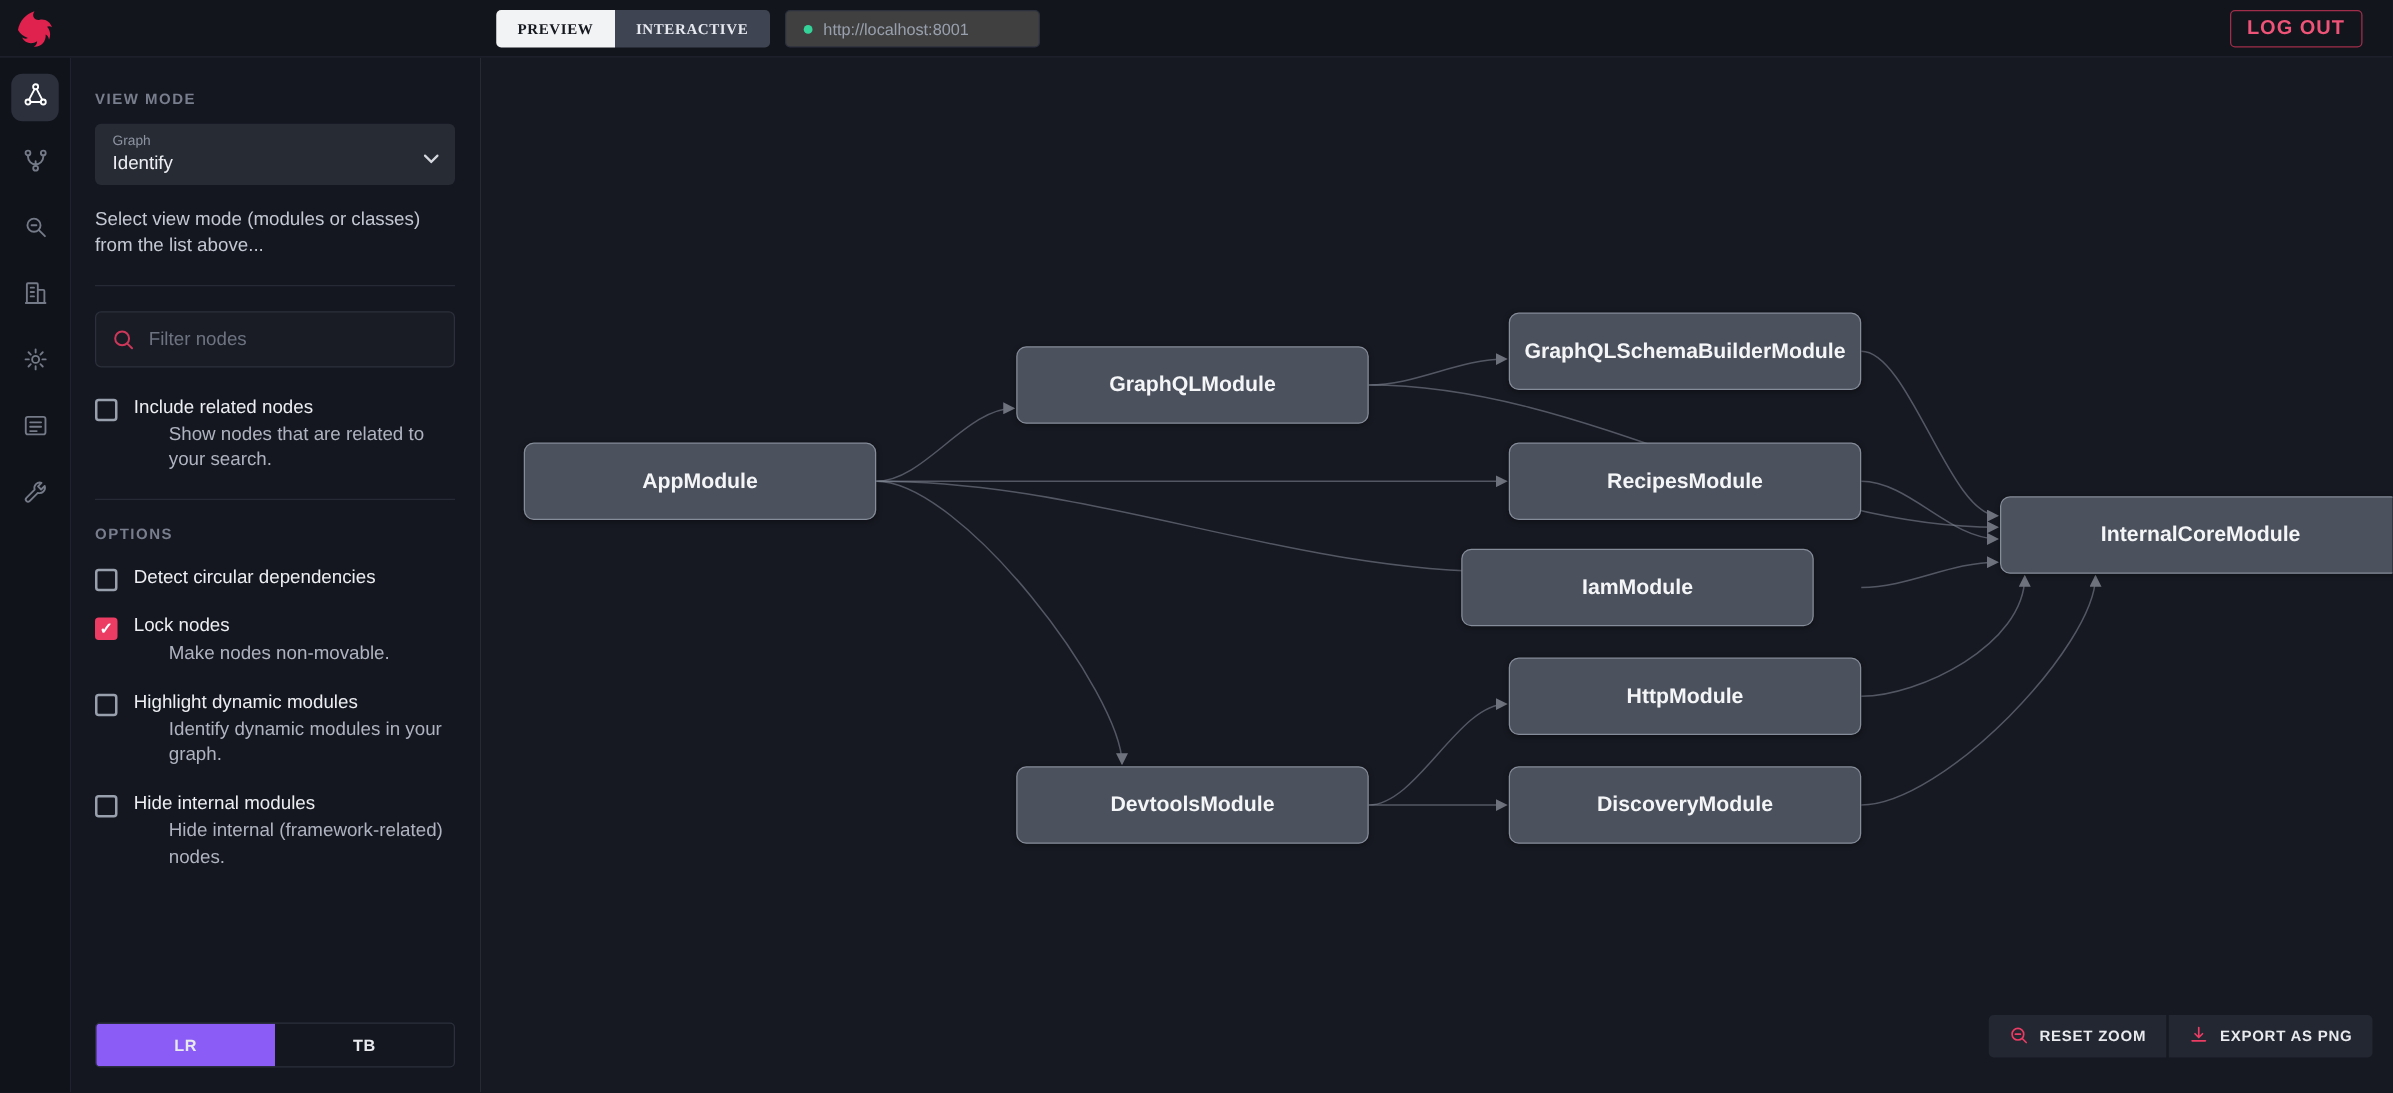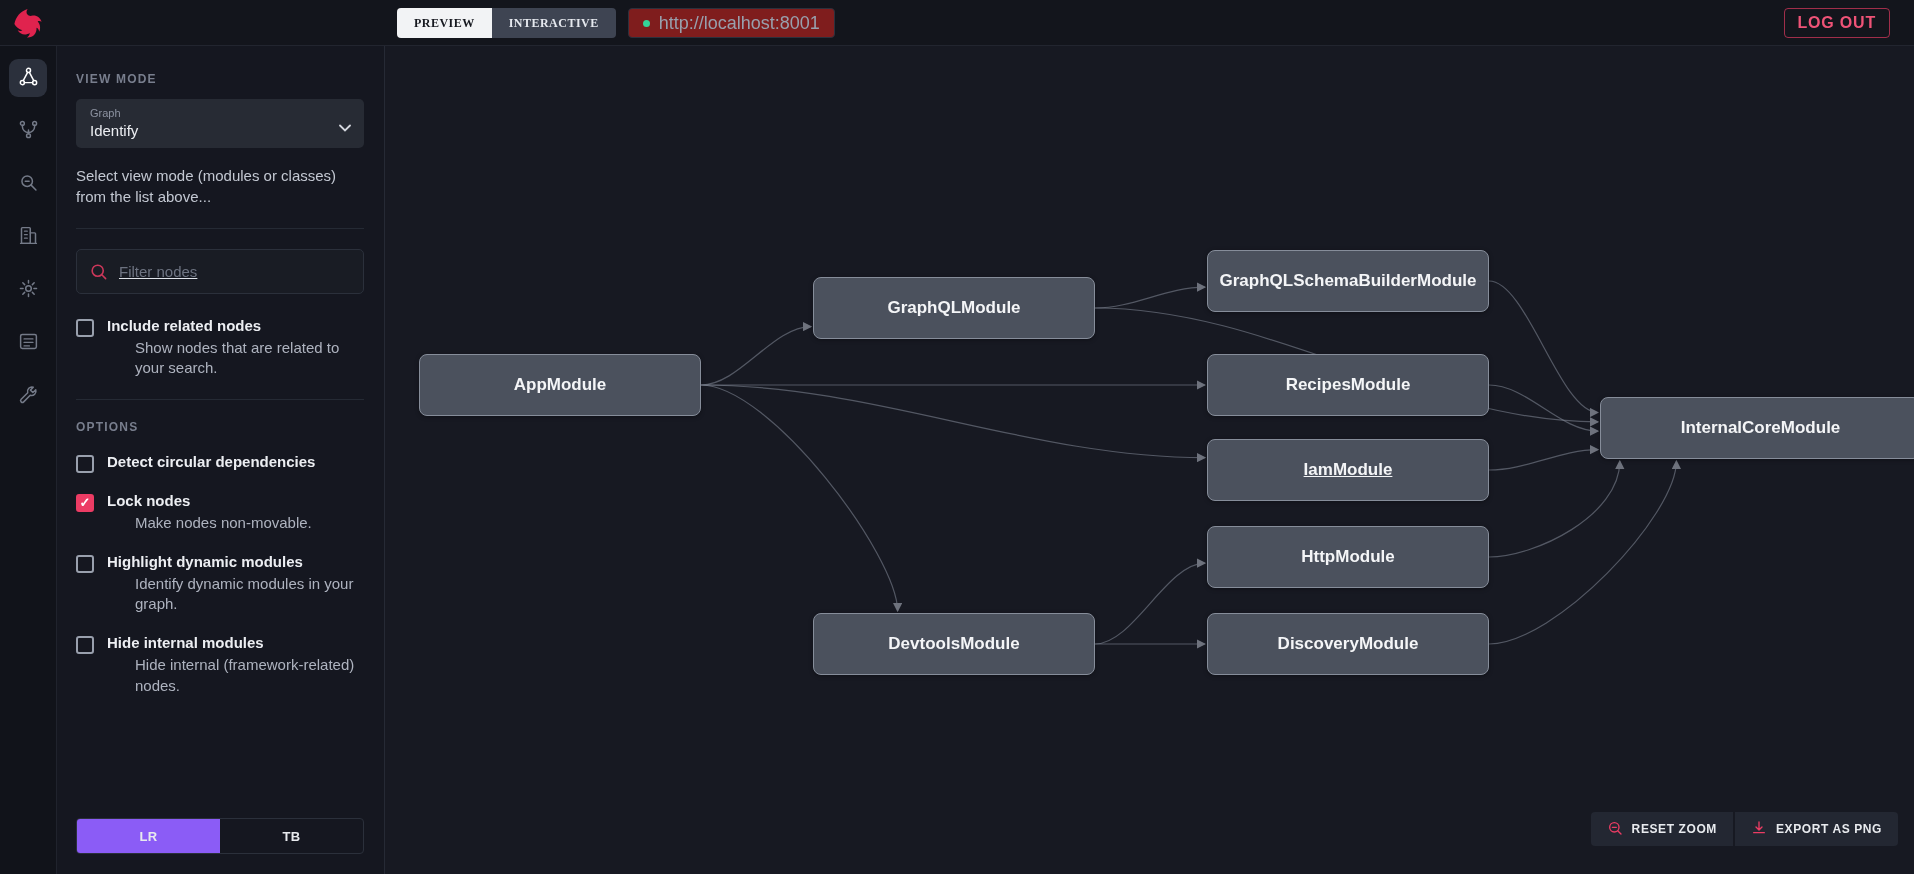--- a/index.html
+++ b/index.html
@@ -13,22 +13,22 @@
   .topbar { position:absolute; top:0; left:0; width:1914px; height:46px;
     background:#13151c; border-bottom:1px solid #22252f; z-index:5; }
   .logo { position:absolute; left:11px; top:6px; width:34px; height:34px; }
   .topbar-center { position:absolute; left:397px; top:8px; display:flex; align-items:center; gap:12px; }
   .mode-toggle { display:flex; }
   .mode-btn { height:30px; padding:0 17px; font-family:Liberation Serif, serif;
     font-size:12px; font-weight:700; letter-spacing:.04em; border:none; cursor:pointer; }
   .mode-btn.preview { background:#f2f3f5; color:#16181f; border-radius:4px 0 0 4px; }
   .mode-btn.interactive { background:#3e4452; color:#e6e9ef; border-radius:0 4px 4px 0; }
   .url-pill { height:30px; min-width:204px; padding:0 14px; border:1px solid #2c313d;
-    border-radius:4px; background:#7f1d1d; display:flex; align-items:center; gap:9px;
-    color:#98a0ad; font-size:18px; }
+    border-radius:4px; background:#404040; display:flex; align-items:center; gap:9px;
+    color:#98a0ad; font-size:13px; }
   .status-dot { width:7px; height:7px; border-radius:50%; background:var(--status-dot,#34d399); }
   .logout { position:absolute; right:24px; top:8px; height:30px; padding:0 13px;
     background:transparent; border:1px solid rgba(236,60,100,.65); color:#ef5377;
     border-radius:4px; font-family:"Liberation Sans",sans-serif; font-size:16px;
     font-weight:700; letter-spacing:.05em; cursor:pointer; }
 
   
   .rail { position:absolute; top:46px; left:0; width:57px; height:828px; background:#11131a;
     border-right:1px solid #20232d; display:flex; flex-direction:column; align-items:center;
     padding-top:13px; gap:15px; }
@@ -45,30 +45,30 @@
   .select { margin-top:13px; background:#272b34; border-radius:5px; padding:8px 14px 9px;
     position:relative; cursor:pointer; }
   .select-field-label { font-size:11px; color:#8d93a1; }
   .select-value { font-size:15px; color:#eceef2; margin-top:3px; }
   .chevron { position:absolute; right:13px; top:19px; width:12px; height:8px; color:#d4d7de; }
   .help { margin-top:17px; font-size:15px; line-height:1.42; color:#c3c8d2; }
   .divider { height:1px; background:#252a34; margin:20px 0; flex:0 0 auto; }
   .search-box { position:relative; }
   .search-box input { width:100%; height:45px; background:#191c24; border:1px solid #2b303b;
     border-radius:5px; padding:0 14px 0 42px; color:#dfe3ea; font-size:15px;
-    font-family:"Liberation Sans",sans-serif; outline:none;text-decoration:underline; }
+    font-family:"Liberation Sans",sans-serif; outline:none; }
   .search-box input::placeholder { color:#6d7381; }
   .search-icon { position:absolute; left:13px; top:13px; opacity:.85; }
   .opt { display:flex; gap:13px; margin-top:19px; }
   .checkbox { flex:0 0 auto; width:18px; height:18px; margin-top:2px; border:2px solid #99a0ad;
     border-radius:3px; cursor:pointer; position:relative; background:transparent; }
   .checkbox.checked { background:var(--accent,#ec3c64); border-color:var(--accent,#ec3c64); }
   .checkbox.checked::after { content:"\2713"; position:absolute; inset:0; display:flex;
     align-items:center; justify-content:center; color:#fff; font-size:13px; font-weight:700; }
-  .opt-label { font-size:15px; font-weight:700; color:#eceef2; }
+  .opt-label { font-size:15px; font-weight:400; color:#eceef2; }
   .opt-desc { margin-top:4px; font-size:15px; line-height:1.38; color:#aeb3bf;margin-left:28px; }
   .seg { display:flex; margin-top:auto; border:1px solid #2b303b; border-radius:4px; overflow:hidden; }
   .seg-btn { flex:1; height:34px; background:transparent; border:none; color:#e8eaee;
     font-family:"Liberation Sans",sans-serif; font-size:13px; font-weight:700;
     letter-spacing:.03em; cursor:pointer; }
   .seg-btn.selected { background:#8b5cf6; }
 
   
   .canvas { position:absolute; top:46px; left:385px; width:1529px; height:828px; background:#171922; }
   .edges { position:absolute; top:0; left:0; }
@@ -268,21 +268,21 @@
       <path d="M 1104 511 C 1149.7835 511, 1234.81 470, 1234.81 415" class="edge" marker-end="url(#arrowhead)"></path>
       <path d="M 710 598 C 748.5 598, 781.5 517.2, 820 517.2" class="edge" marker-end="url(#arrowhead)"></path>
       <path d="M 710 598 C 748.5 598, 781.5 598, 820 598" class="edge" marker-end="url(#arrowhead)"></path>
       <path d="M 1104 598 C 1169.5935 598, 1291.41 470, 1291.41 415" class="edge" marker-end="url(#arrowhead)"></path>
     </svg>
   <div class="nodes">
       <div class="node" style="left: 34px; top: 308px; width: 282px; height: 62px;">AppModule</div>
       <div class="node" style="left: 428px; top: 231px; width: 282px; height: 62px;">GraphQLModule</div>
       <div class="node" style="left: 822px; top: 204px; width: 282px; height: 62px;">GraphQLSchemaBuilderModule</div>
       <div class="node" style="left: 822px; top: 308px; width: 282px; height: 62px;">RecipesModule</div>
-      <div class="node" style="left: 822px; top: 393px; width: 282px; height: 62px; text-decoration: underline;">IamModule</div>
+      <div class="node" style="left: 784px; top: 393px; width: 282px; height: 62px;">IamModule</div>
       <div class="node" style="left: 822px; top: 480px; width: 282px; height: 62px;">HttpModule</div>
       <div class="node" style="left: 428px; top: 567px; width: 282px; height: 62px;">DevtoolsModule</div>
       <div class="node" style="left: 822px; top: 567px; width: 282px; height: 62px;">DiscoveryModule</div>
       <div class="node" style="left: 1215px; top: 351px; width: 321px; height: 62px;">InternalCoreModule</div>
     </div>
 
   <div class="canvas-actions">
     <button class="action-btn">
       <span>
         <svg viewBox="0 0 24 24" width="16" height="16" fill="none" stroke="#ec3c64" stroke-width="2" stroke-linecap="round">

